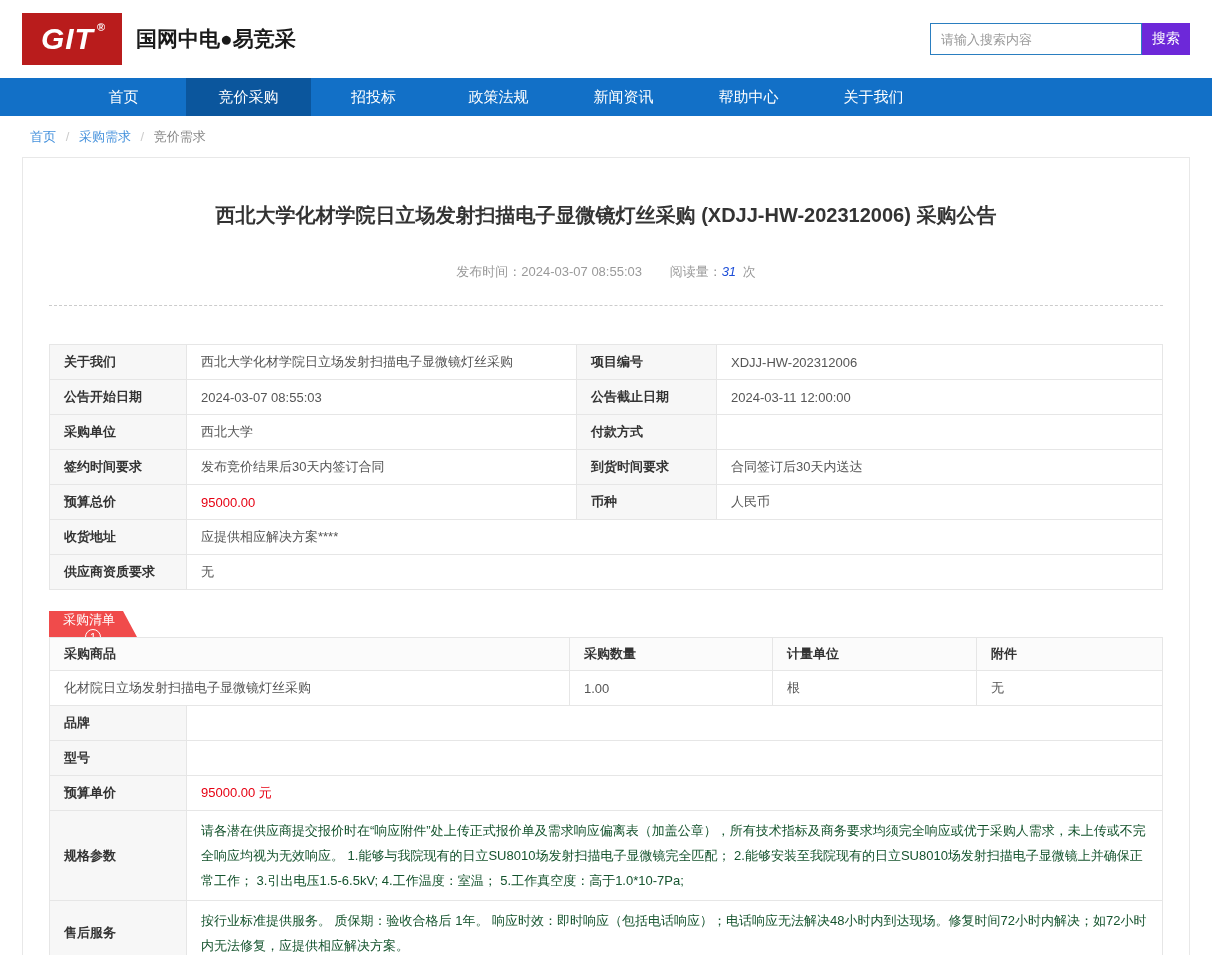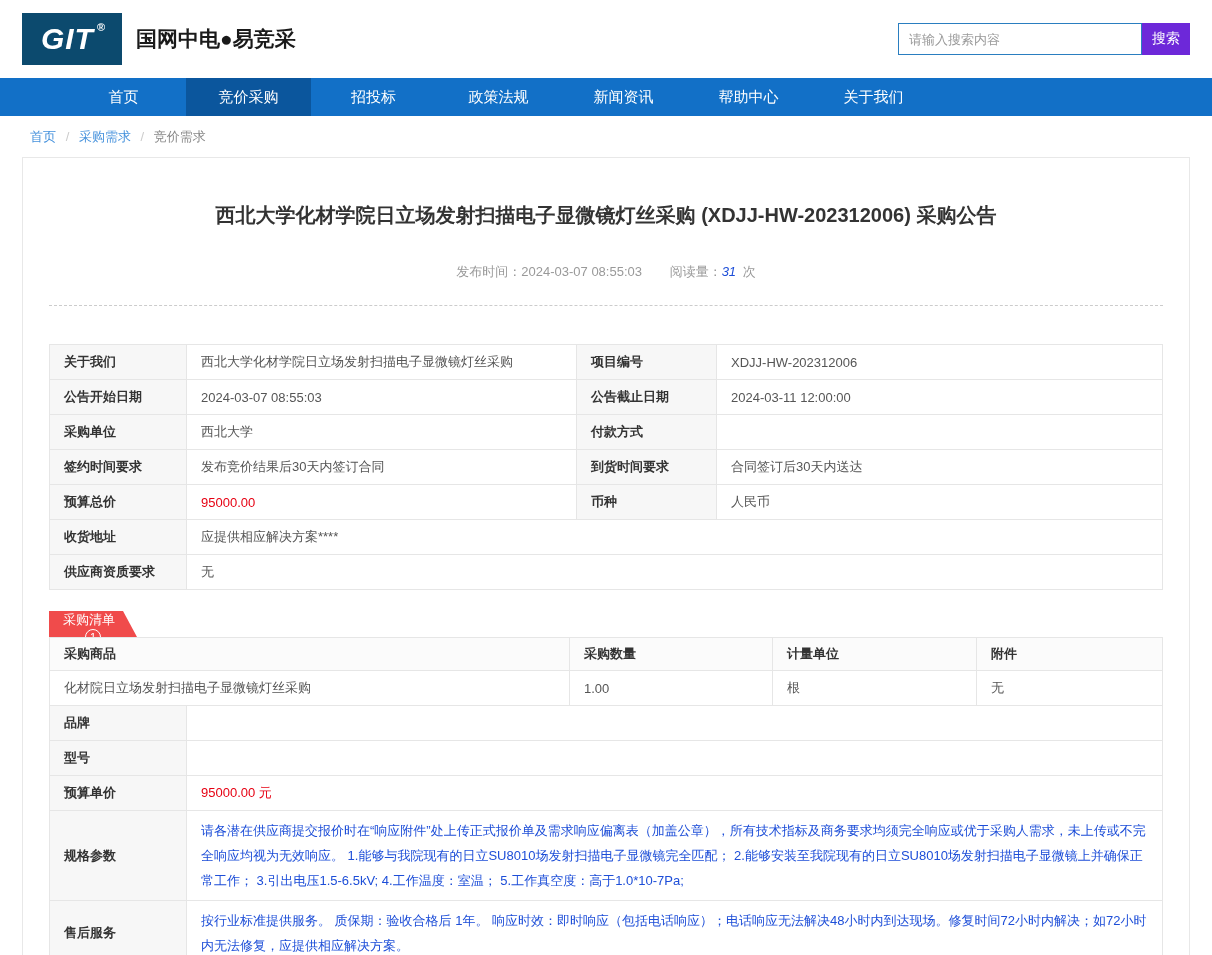--- a/index.html
+++ b/index.html
@@ -1,27 +1,27 @@
 <!DOCTYPE html>
 <html><head>
 <meta charset="utf-8">
 <style>
   * { margin: 0; padding: 0; box-sizing: border-box; }
   html, body { width: 1212px; height: 955px; overflow: hidden; background: #fff;
     font-family: "Liberation Sans", "DejaVu Sans", sans-serif; }
 
   
   .site-header { height: 78px; display: flex; align-items: center; padding: 0 22px; background: #fff; }
-  .logo-box { width: 100px; height: 52px; background: #0c4a6e; color: #fff; display: flex;
+  .logo-box { width: 100px; height: 52px; background: #b91c1c; color: #fff; display: flex;
     align-items: center; justify-content: center; font-weight: bold; font-style: italic;
     font-size: 30px; letter-spacing: 1px; cursor: pointer; position: relative; }
   .logo-reg { font-size: 11px; font-style: normal; position: relative; top: -12px; left: 3px; }
   .brand-name { font-size: 21px; font-weight: bold; color: #1a1a1a; margin-left: 14px; }
   .search-wrap { margin-left: auto; display: flex; }
-  .search-input { width: 244px; height: 32px; border: 1px solid #2a7ec0; padding: 0 10px;
+  .search-input { width: 212px; height: 32px; border: 1px solid #2a7ec0; padding: 0 10px;
     font-size: 13px; color: #333; outline: none; font-family: inherit; }
   .search-input::placeholder { color: #999; }
   .search-btn { width: 48px; height: 32px; background: #6d28d9; color: #fff; border: none;
     font-size: 14px; cursor: pointer; font-family: inherit; }
 
   
   .main-nav { height: 38px; background: #1270c7; display: flex; padding-left: 61px; }
   .nav-item { width: 125px; line-height: 38px; text-align: center; color: #fff;
     font-size: 15px; cursor: pointer; }
   .nav-item.active { background: #0b569d; }
@@ -54,21 +54,21 @@
   .purchase-section { margin-top: 20px; }
   .list-tab { display: inline-flex; align-items: center; height: 26px; background: #f04b4b;
     color: #fff; font-size: 13px; padding: 0 22px 0 14px;
     clip-path: polygon(0 0, calc(100% - 14px) 0, 100% 100%, 0 100%); cursor: pointer; flex-direction: column; }
   .count-badge { width: 16px; height: 16px; border: 1px solid #fff; border-radius: 50%;
     font-size: 11px; line-height: 14px; text-align: center; margin-left: 8px; }
   .product-table th { font-weight: bold; text-align: left; color: #333; background: #fbfbfb;
     height: 33px; }
   .attrs-table { margin-top: -1px; }
   .attrs-table td.wrap { white-space: normal; line-height: 25px; padding: 7px 14px;
-    height: auto; color: #1d4ed8; }
+    height: auto; color: #14532d; }
 </style>
 </head>
 <body>
 
 <div class="site-header">
   <div class="logo-box">
     <span>GIT</span>
       <span class="logo-reg">®</span>
   </div>
   <div class="brand-name">国网中电●易竞采</div>

